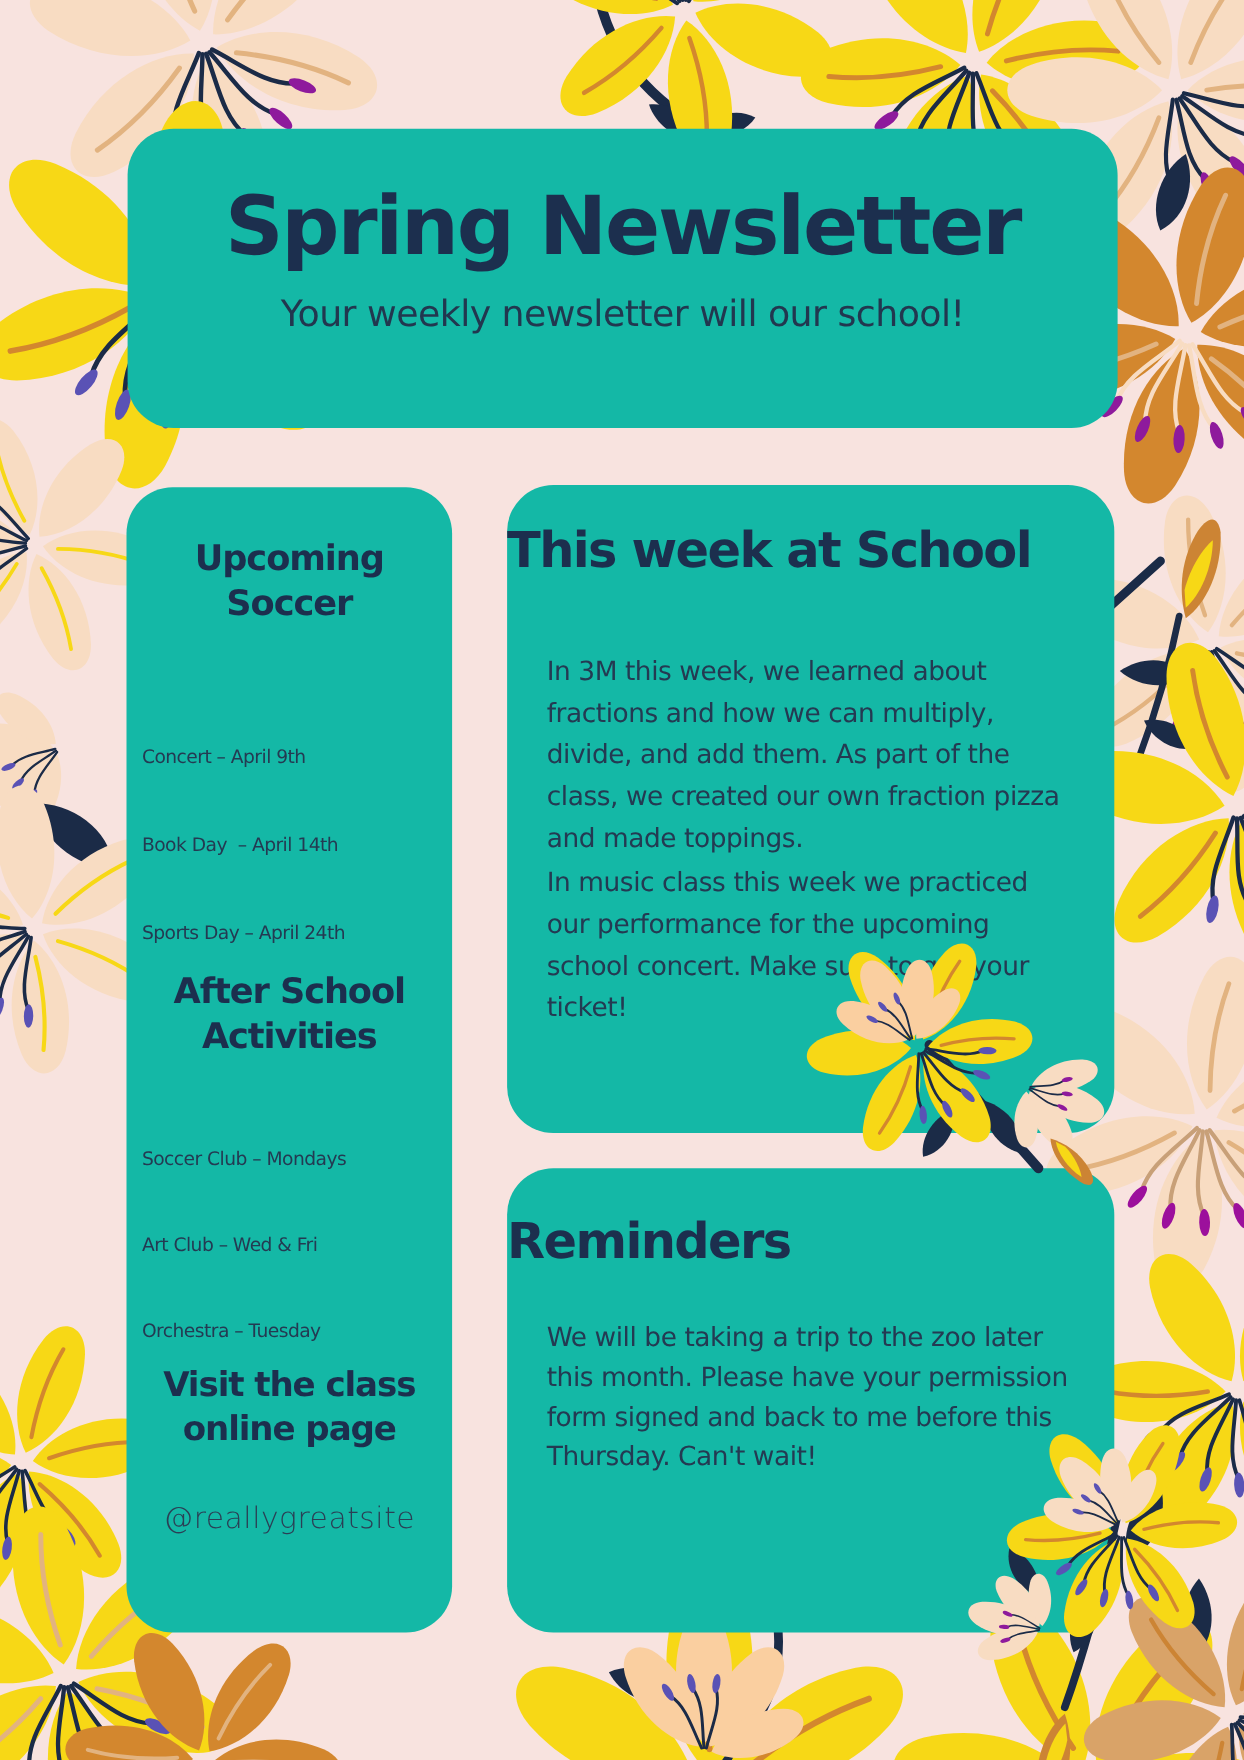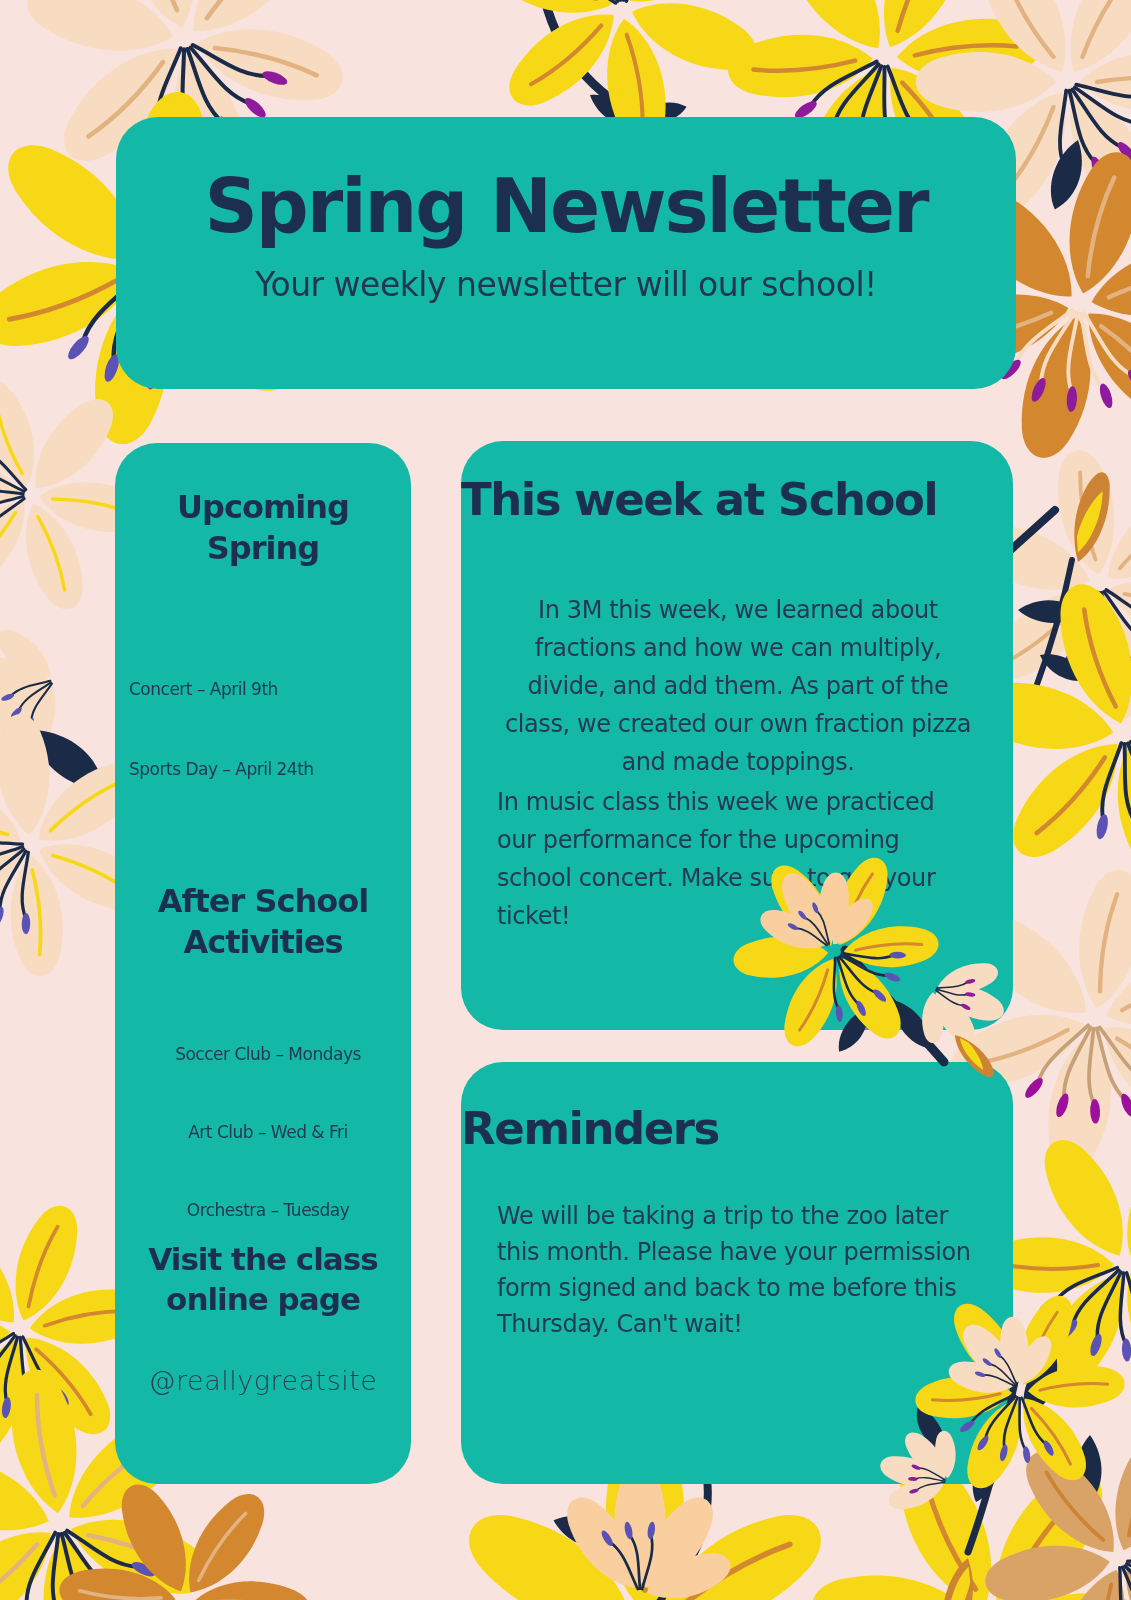--- a/index.html
+++ b/index.html
@@ -33,39 +33,39 @@
   .up-head{top:44px;max-width:200px;}
   .act-head{top:438px;max-width:252px;}
   .visit-head{top:797px;max-width:292px;font-size:31px;}
   .side-list{
     position:absolute;left:14px;right:4px;margin:0;padding:0;list-style:none;
     font-size:17px;letter-spacing:-0.5px;color:#243A52;white-space:pre-wrap;
   }
   .up-list{top:186px;}
   .up-list li{line-height:40px;}
   .act-list{top:552px;}
-  .act-list li{line-height:38px;text-align:center;}
+  .act-list li{line-height:38px;}
   .handle{
     position:absolute;left:0;right:0;top:922px;margin:0;text-align:center;
     font-size:27px;font-weight:300;letter-spacing:0.5px;color:#2B3F55;
   }
   
   .week-card{left:461px;top:441px;width:552px;height:589px;}
   .rem-card{left:461px;top:1062px;width:552px;height:422px;}
   .main-h{
     position:absolute;left:0;right:0;margin:0;
     font-size:45px;font-weight:800;letter-spacing:-1.5px;color:#1C2F4E;
   }
   .week-h{top:32px;}
   .rem-h{top:40px;}
   .body-text{
     position:absolute;left:36px;right:34px;margin:0;
     font-size:24px;line-height:38px;letter-spacing:-0.4px;color:#243A52;
   }
-  .week-p1{top:150px;text-align:center;}
+  .week-p1{top:150px;}
   .week-p2{top:342px;}
   .rem-p{top:136px;line-height:36px;}
 </style>
 </head>
 <body>
 
 <div class="page">
 
   <svg width="0" height="0" style="position:absolute" aria-hidden="true">
     <defs>
@@ -162,23 +162,24 @@
     <use href="#leaf" transform="translate(1090,1435) rotate(100) scale(1.4)"></use>
     <use href="#lily6" transform="translate(1120,1560) rotate(-40) scale(1.3)" style="--petal:#D9A368;--anther:#8E1A9C;--streak:#CC8434"></use>
   </svg>
 
   <header class="card header-card">
     <h1>Spring Newsletter</h1>
     <p class="subtitle">Your weekly newsletter will our school!</p>
   </header>
 
   <aside class="card sidebar-card">
-    <h2 class="side-h up-head">Upcoming Spring</h2>
+    <h2 class="side-h up-head">Upcoming Soccer</h2>
     <ul class="side-list up-list">
       <li>Concert – April 9th</li>
+      <li>Book Day  – April 14th</li>
       <li>Sports Day – April 24th</li>
     </ul>
     <h2 class="side-h act-head">After School Activities</h2>
     <ul class="side-list act-list">
       <li>Soccer Club – Mondays</li>
       <li>Art Club – Wed &amp; Fri</li>
       <li>Orchestra – Tuesday</li>
     </ul>
     <h2 class="side-h visit-head">Visit the class online page</h2>
     <p class="handle">@reallygreatsite</p>

